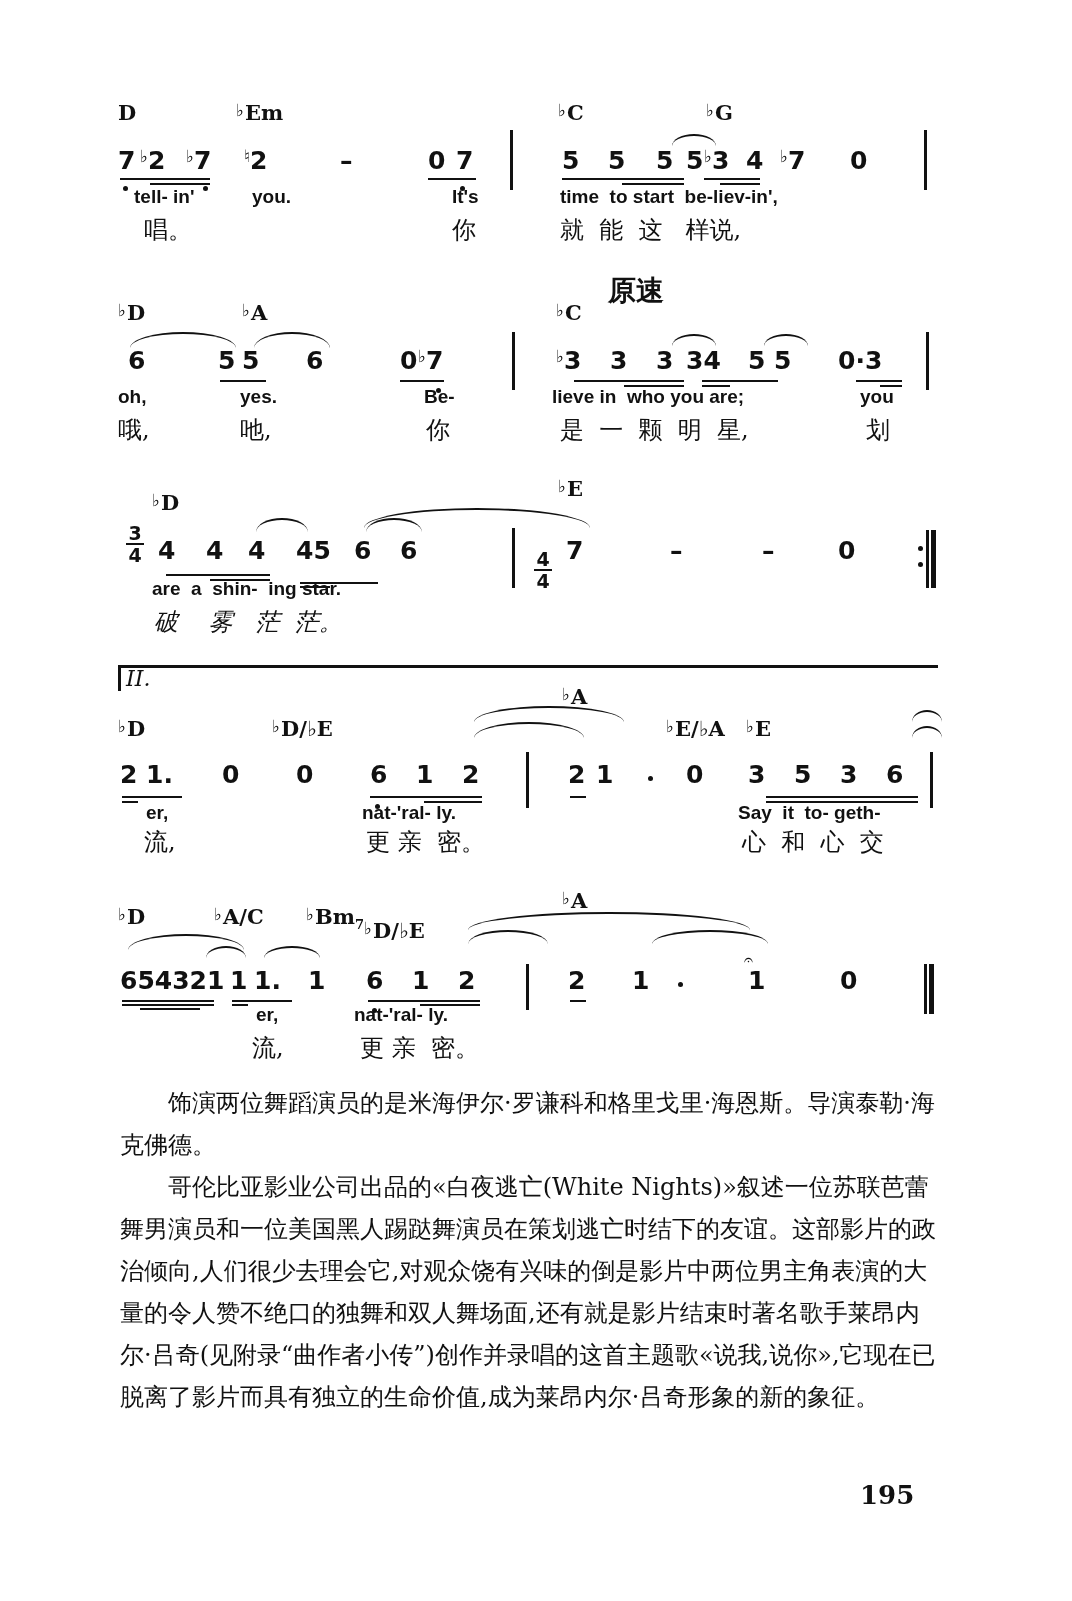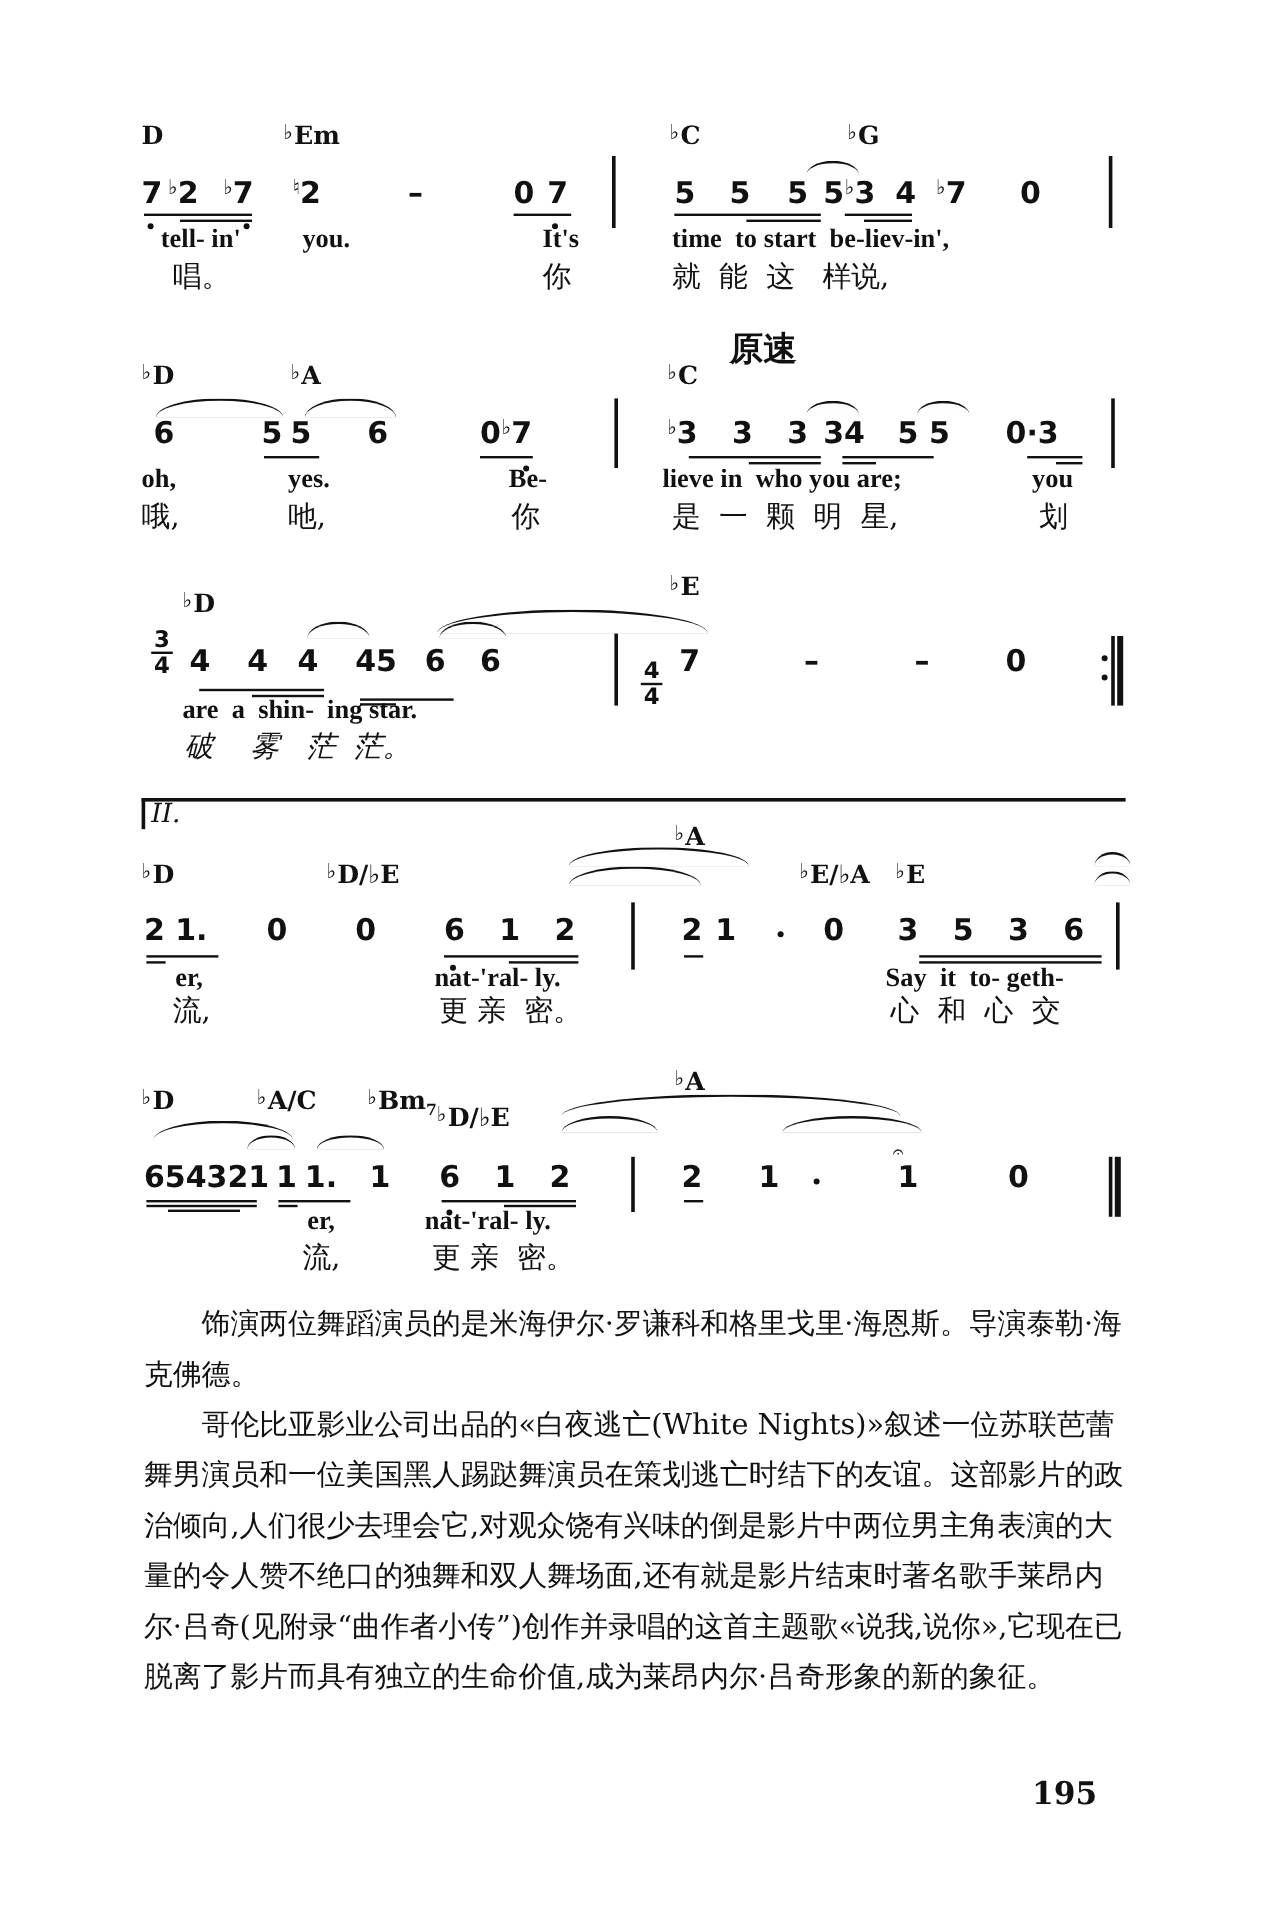--- a/index.html
+++ b/index.html
@@ -2,21 +2,21 @@
 <html><head>
 <meta charset="utf-8">
 <style>
   html,body{margin:0;padding:0;background:#fff;}
   body{width:1072px;height:1601px;position:relative;overflow:hidden;color:#111;
        font-family:"DejaVu Serif","Liberation Serif",serif;}
   .abs{position:absolute;white-space:nowrap;}
   .chord{font-family:"DejaVu Serif",serif;font-size:21px;font-weight:bold;}
   .chord .flat{font-size:17px;vertical-align:4px;margin-right:1px;}
   .note{font-family:"DejaVu Sans","Liberation Sans",sans-serif;font-size:25px;font-weight:bold;}
-  .lyr-en{font-family:Liberation Serif, serif;font-size:22px;font-weight:bold;}
+  .lyr-en{font-family:Liberation Sans, sans-serif;font-size:19px;font-weight:bold;}
   .lyr-zh{font-family:"DejaVu Serif",serif;font-size:24px;}
   .bar{position:absolute;width:3px;background:#111;}
   .final{position:absolute;width:4px;background:#111;}
   .ul{position:absolute;height:2px;background:#111;}
   .slur{position:absolute;border-top:2.5px solid #111;border-radius:50% 50% 0 0 / 100% 100% 0 0;}
   .tsig{position:absolute;font-family:"DejaVu Sans",sans-serif;font-weight:bold;font-size:19px;line-height:18px;text-align:center;width:18px;}
   .tsig hr{margin:1px 0;border:0;border-top:2px solid #111;}
   .dot{position:absolute;width:5px;height:5px;border-radius:50%;background:#111;}
   .prose{position:absolute;left:120px;width:820px;font-family:"DejaVu Serif",serif;font-size:24px;line-height:42px;}
   .prose p{margin:0;text-indent:48px;}

